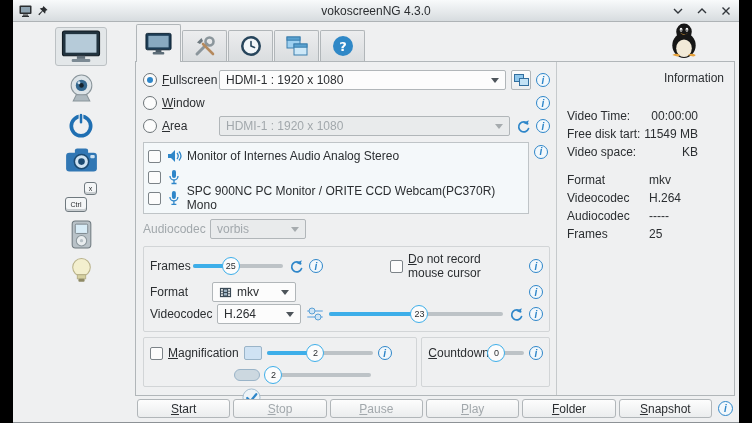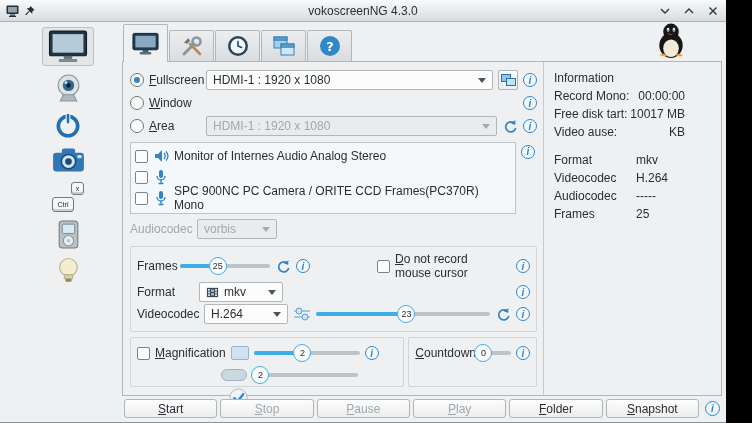--- a/index.html
+++ b/index.html
@@ -1,19 +1,19 @@
 <!DOCTYPE html>
 <html><head>
 <meta charset="utf-8">
 <style>
   *{box-sizing:border-box;margin:0;padding:0}
   html,body{width:752px;height:423px}
   body{background:#000;font-family:"Liberation Sans","DejaVu Sans",sans-serif;font-size:12px;color:#2b2e31;overflow:hidden}
   .stage{position:relative;width:752px;height:423px;background:#000}
-  .window{position:absolute;left:0;top:0;width:726px;height:423px;background:#eff0f1;display:flex;flex-direction:column;border-bottom:1px solid #8d9296}
+  .window{position:absolute;left:13px;top:0;width:726px;height:423px;background:#eff0f1;display:flex;flex-direction:column;border-bottom:1px solid #8d9296}
 
   
   .titlebar{flex:none;height:22px;background:linear-gradient(#f8fafb,#d7dcdf);border-bottom:1px solid #aeb3b6;display:flex;align-items:center;padding:0 6px;position:relative;z-index:6}
   .titlebar .title{position:absolute;left:90px;right:90px;text-align:center;font-size:12px;color:#2b2e31}
   .tb-icons{display:flex;align-items:center;gap:5px}
   .tb-controls{margin-left:auto;display:flex;align-items:center;gap:9px}
   .tb-controls span{display:flex;align-items:center;justify-content:center;width:15px;height:15px;cursor:pointer}
 
   
   .bodyrow{flex:1;display:flex;min-height:0}
@@ -65,21 +65,21 @@
   .slider .handle{position:absolute;left:var(--fill);top:1px;width:18px;height:18px;margin-left:-9px;border-radius:50%;background:#fcfcfc;border:1.5px solid #3daee9;display:flex;align-items:center;justify-content:center;font-size:9px;color:#2b2e31;cursor:grab}
   .swatch{flex:none;width:18px;height:14px;background:#cfe2f3;border:1px solid #9ab4c8;border-radius:2px;cursor:pointer}
   .shape-chip{flex:none;width:26px;height:12px;background:#ccd8e0;border:1px solid #9ab4c8;border-radius:6px;cursor:pointer}
 
   .bottomgroups{display:flex;gap:4px;flex:1;min-height:0}
   .maggroup{width:305px}
   .cdgroup{flex:1}
   .groupframe .row{margin-bottom:2px}
 
   .infopanel{flex:none;width:178px;border-left:1px solid #c6cacc;padding:9px 10px 0 10px}
-  .info-title{text-align:left;margin-bottom:4px}
+  .info-title{text-align:right;margin-bottom:24px}
   .info-row{display:flex;margin-bottom:4px}
   .info-stats .val{margin-left:auto;padding-right:26px}
   .info-settings{margin-top:14px}
   .info-settings .lbl{width:82px;flex:none}
 
   .bottombar{flex:none;height:26px;display:flex;align-items:center;gap:3px;padding:3px 2px 4px 2px}
   .btn{flex:1;height:19px;background:linear-gradient(#fdfdfd,#ebedee);border:1px solid #b1b6b9;border-radius:3px;display:flex;align-items:center;justify-content:center;font-size:12px;color:#2b2e31;font-family:inherit;cursor:pointer}
   .btn.disabled{color:#a2a8ac;cursor:default}
   .bottombar .info-icon{margin-left:3px;width:15px;height:15px}
 
@@ -299,31 +299,31 @@
                       <path d="M8 11 v3 M5.5 14.5 h5" stroke="#2e86c9" stroke-width="1.3"></path>
                     </svg>
                 </div>
                 <div class="audiorow">
                   <span class="checkbox"></span>
                   <svg width="16" height="16" viewBox="0 0 16 16">
                       <rect x="6" y="1" width="4" height="8" rx="2" fill="#2e86c9"></rect>
                       <path d="M4 7 a4 4 0 0 0 8 0" fill="none" stroke="#2e86c9" stroke-width="1.3"></path>
                       <path d="M8 11 v3 M5.5 14.5 h5" stroke="#2e86c9" stroke-width="1.3"></path>
                     </svg>
-                  <span>SPC 900NC PC Camera / ORITE CCD Frames(PC370R) Mono</span>
+                  <span>SPC 900NC PC Monitor / ORITE CCD Webcam(PC370R) Mono</span>
                 </div>
               </div>
               <div class="audio-side">
                 <span class="info-icon"></span>
               </div>
             </div>
 
             <div class="row">
               <span class="field-label disabled-text">Audiocodec</span>
-              <div class="combo disabled fixed" style="width:80px">
+              <div class="combo disabled fixed" style="width:96px">
                 <span class="ctext">vorbis</span>
                 <span class="arrow"></span>
               </div>
             </div>
 
             <div class="groupframe" style="margin-top:4px">
               <div class="row">
                 <span class="field-label narrow">Frames</span>
                 <div class="slider" style="width:90px;--fill:42%">
                   <div class="track"></div>
@@ -433,29 +433,29 @@
                 </div>
               </div>
             </div>
 
           </div>
 
           <div class="infopanel">
             <div class="info-title">Information</div>
             <div class="info-stats">
               <div class="info-row">
-                <span class="lbl">Record Mono:</span>
+                <span class="lbl">Video Time:</span>
                 <span class="val">00:00:00</span>
               </div>
               <div class="info-row">
                 <span class="lbl">Free disk tart:</span>
-                <span class="val">10017  MB</span>
-              </div>
-              <div class="info-row">
-                <span class="lbl">Video ause:</span>
+                <span class="val">11549  MB</span>
+              </div>
+              <div class="info-row">
+                <span class="lbl">Video space:</span>
                 <span class="val">KB</span>
               </div>
             </div>
             <div class="info-settings">
               <div class="info-row">
                 <span class="lbl">Format</span>
                 <span>mkv</span>
               </div>
               <div class="info-row">
                 <span class="lbl">Videocodec</span>

